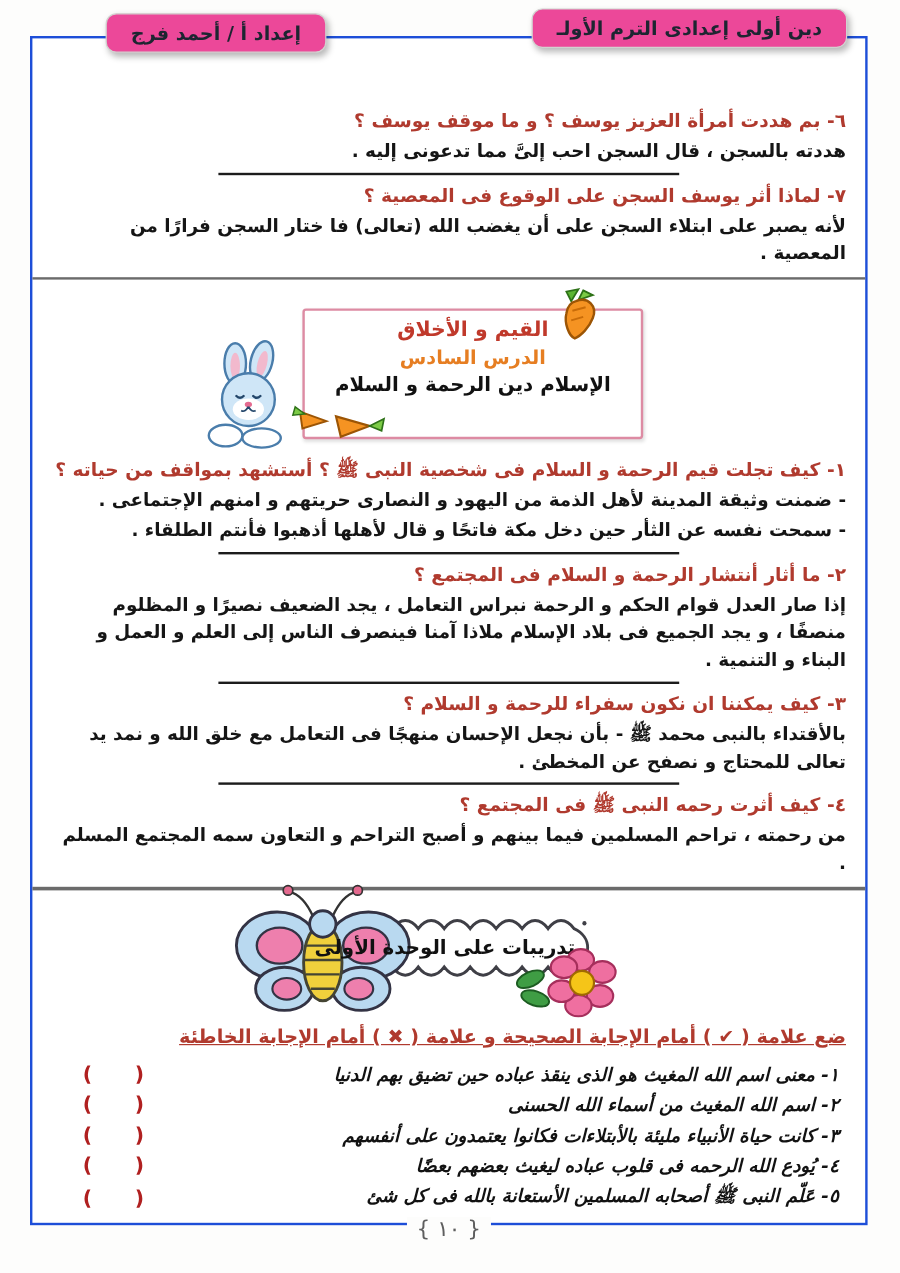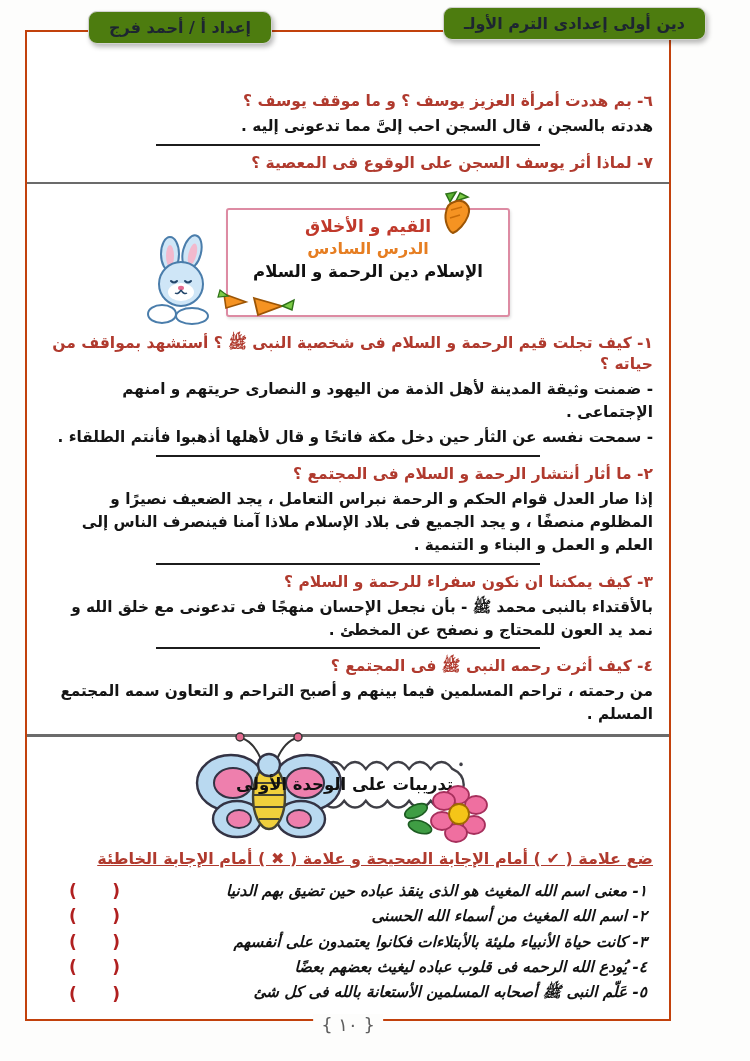--- a/index.html
+++ b/index.html
@@ -2,27 +2,27 @@
 <html lang="ar"><head>
 <meta charset="utf-8">
 <style>
   html,body{margin:0;padding:0;}
   body{
     width:750px;height:1061px;position:relative;overflow:hidden;
     background:#fdfdfc;
     font-family:"DejaVu Sans","Liberation Sans",sans-serif;
   }
   .frame{
-    position:absolute;left:25px;top:30px;width:646px;height:991px;
-    border:2px solid #c2410c;background:#fff;box-sizing:border-box;
+    position:absolute;left:25px;top:30px;width:698px;height:991px;
+    border:2px solid #1d4ed8;background:#fff;box-sizing:border-box;
     direction:rtl;text-align:right;padding:0 16px;
   }
   
   .badge{
-    position:absolute;background:#4d7c0f;border:1px solid #d2d2d0;border-radius:9px;
+    position:absolute;background:#ec4899;border:1px solid #d2d2d0;border-radius:9px;
     padding:6px 20px;font-weight:700;font-size:16px;color:#1d2531;direction:rtl;
     box-shadow:2px 3px 5px rgba(0,0,0,.28);z-index:5;white-space:nowrap;
   }
   .badge-right{right:44px;top:7px;}
   .badge-left{left:88px;top:11px;}
   
   .q{color:#b03a2e;font-weight:700;font-size:15.5px;margin:7px 0 3px;line-height:1.35;}
   .a{color:#151515;font-weight:700;font-size:15.3px;margin:2px 0;line-height:1.5;}
   .u-center{width:384px;height:2px;background:#1c1c1c;margin:6px auto 2px;}
   .divider-full{height:2.5px;background:#6b6b6b;margin:8px -16px;}
@@ -72,20 +72,21 @@
 <div class="badge badge-right">دين أولى إعدادى الترم الأولـ</div>
 <div class="badge badge-left">إعداد أ / أحمد فرج</div>
 
 <div class="frame">
 
   <section class="top-qa">
     <div class="q">٦- بم هددت أمرأة العزيز يوسف ؟ و ما موقف يوسف ؟</div>
     <div class="a">هددته بالسجن ، قال السجن احب إلىَّ مما تدعونى إليه .</div>
     <div class="u-center"></div>
     <div class="q">٧- لماذا أثر يوسف السجن على الوقوع  فى المعصية ؟</div>
+    <div class="a">لأنه يصبر على ابتلاء السجن على أن يغضب الله (تعالى) فا ختار السجن فرارًا من المعصية .</div>
   </section>
 
   <div class="divider-full"></div>
 
   <section class="lesson-wrap">
     <div class="lesson-box">
       <div class="lesson-l1">القيم و الأخلاق</div>
       <div class="lesson-l2">الدرس السادس</div>
       <div class="lesson-l3">الإسلام دين الرحمة و السلام</div>
     </div>
@@ -126,21 +127,21 @@
     <div class="q">١- كيف تجلت قيم الرحمة و السلام فى شخصية النبى ﷺ ؟ أستشهد بمواقف من حياته ؟</div>
     <div class="a">- ضمنت وثيقة المدينة لأهل الذمة من اليهود و النصارى حريتهم و امنهم الإجتماعى .</div>
     <div class="a">- سمحت نفسه عن الثأر حين دخل مكة فاتحًا و قال لأهلها  أذهبوا فأنتم الطلقاء .</div>
     <div class="u-center"></div>
 
     <div class="q">٢- ما أثار أنتشار الرحمة و السلام فى المجتمع ؟</div>
     <div class="a">إذا صار العدل قوام الحكم و الرحمة نبراس التعامل ، يجد الضعيف نصيرًا و المظلوم منصفًا ، و يجد الجميع فى بلاد الإسلام ملاذا آمنا فينصرف الناس إلى العلم و العمل و البناء و التنمية .</div>
     <div class="u-center"></div>
 
     <div class="q">٣- كيف يمكننا ان نكون سفراء للرحمة و السلام ؟</div>
-    <div class="a">بالأقتداء بالنبى محمد ﷺ - بأن نجعل الإحسان منهجًا فى تدعونى مع خلق الله و نمد يد العون للمحتاج و نصفح عن المخطئ .</div>
+    <div class="a">بالأقتداء بالنبى محمد ﷺ - بأن نجعل الإحسان منهجًا فى التعامل مع خلق الله و نمد يد تعالى للمحتاج و نصفح عن المخطئ .</div>
     <div class="u-center"></div>
 
     <div class="q">٤-  كيف أثرت رحمه النبى ﷺ فى المجتمع ؟</div>
     <div class="a">من رحمته ، تراحم المسلمين فيما بينهم و أصبح التراحم و التعاون سمه المجتمع المسلم .</div>
   </section>
 
   <div class="divider-full"></div>
 
   <section>
     <div class="ex-banner-wrap">

